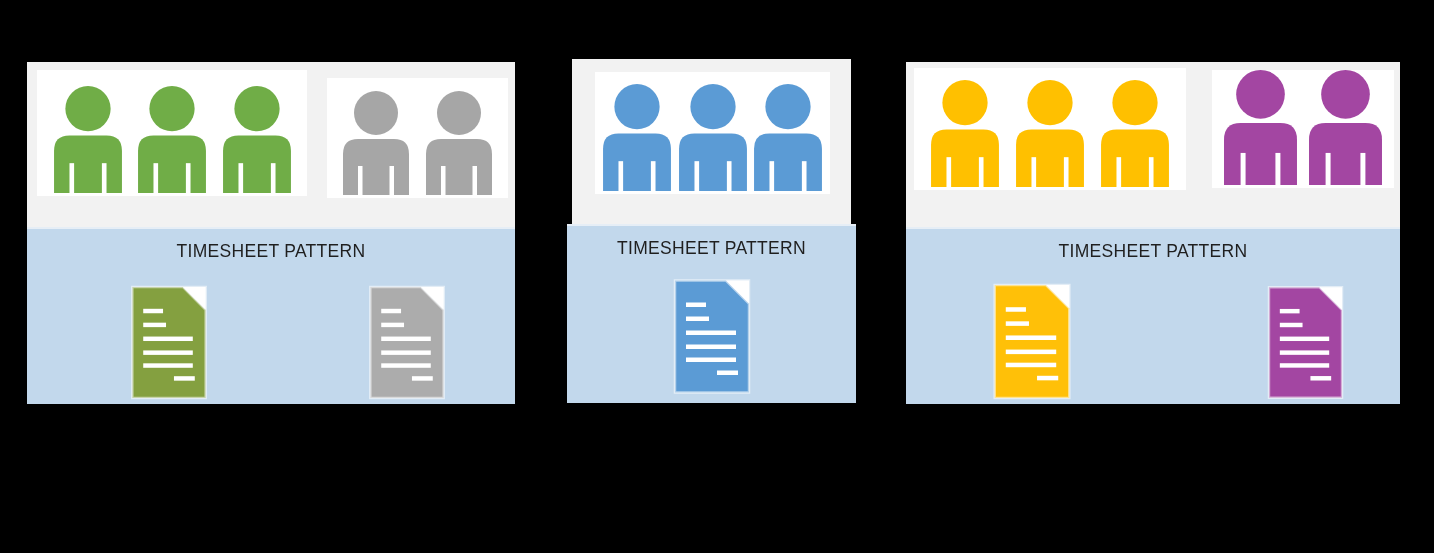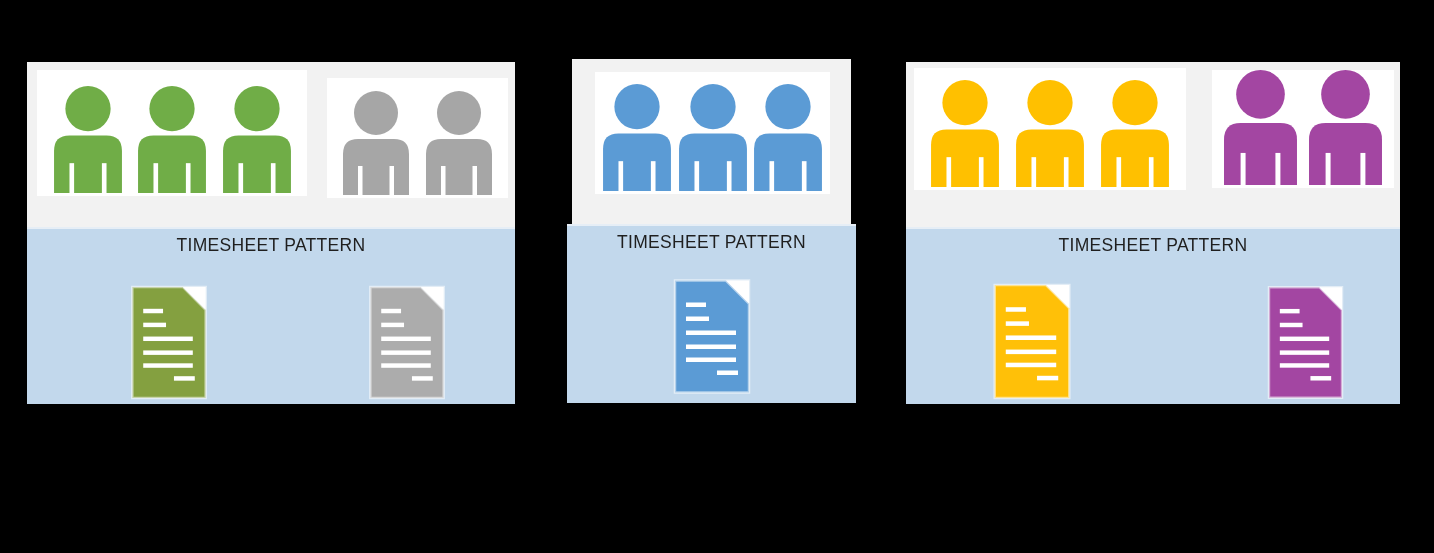--- a/index.html
+++ b/index.html
@@ -13,21 +13,21 @@
     position:absolute;background:#FFFFFF;
     display:flex;align-items:flex-end;justify-content:space-evenly;
     padding-bottom:3px;box-sizing:border-box;
   }
   .person{display:block;flex:0 0 auto;}
   .band{
     position:absolute;left:0;right:0;bottom:0;
     border-top:2px solid #E6EEF6;box-sizing:border-box;text-align:center;
   }
   .band-label{
-    padding-top:6px;font-size:17.5px;letter-spacing:0.3px;font-weight:400;
+    padding-top:12px;font-size:17.5px;letter-spacing:0.3px;font-weight:400;
   }
   .doc{position:absolute;display:block;}
 </style>
 </head>
 <body>
 
 <div class="stage">
 
   <div class="panel" style="left:27px;top:62px;width:488px;height:342px;">
     <div class="top-section" style="height:165px;">

